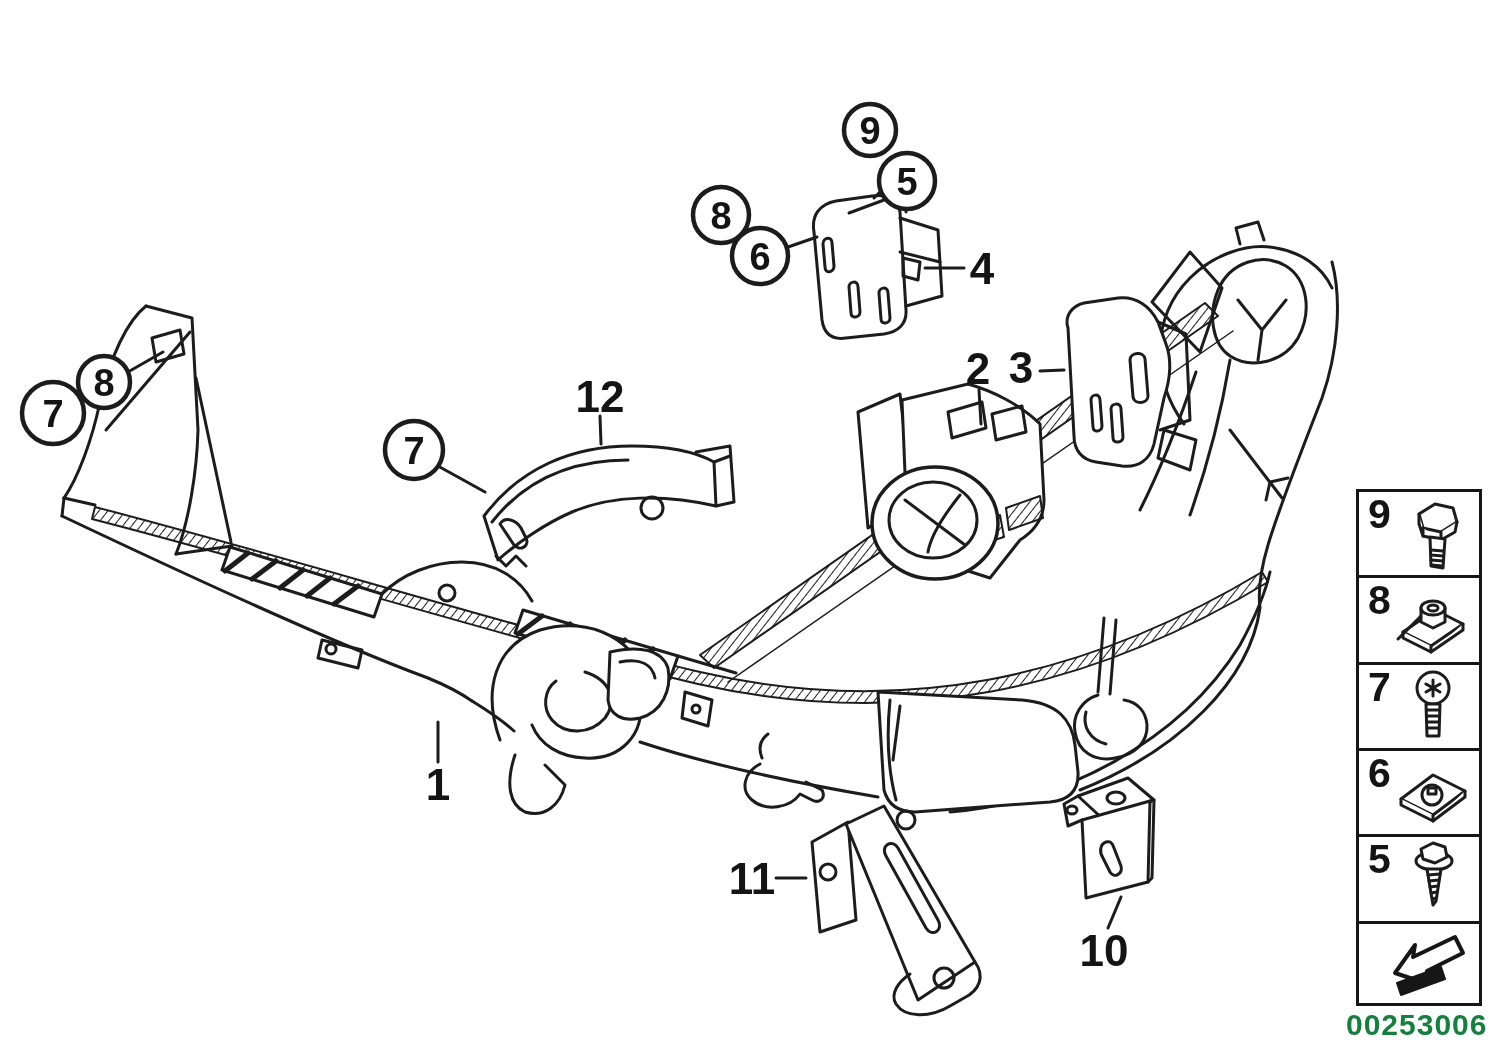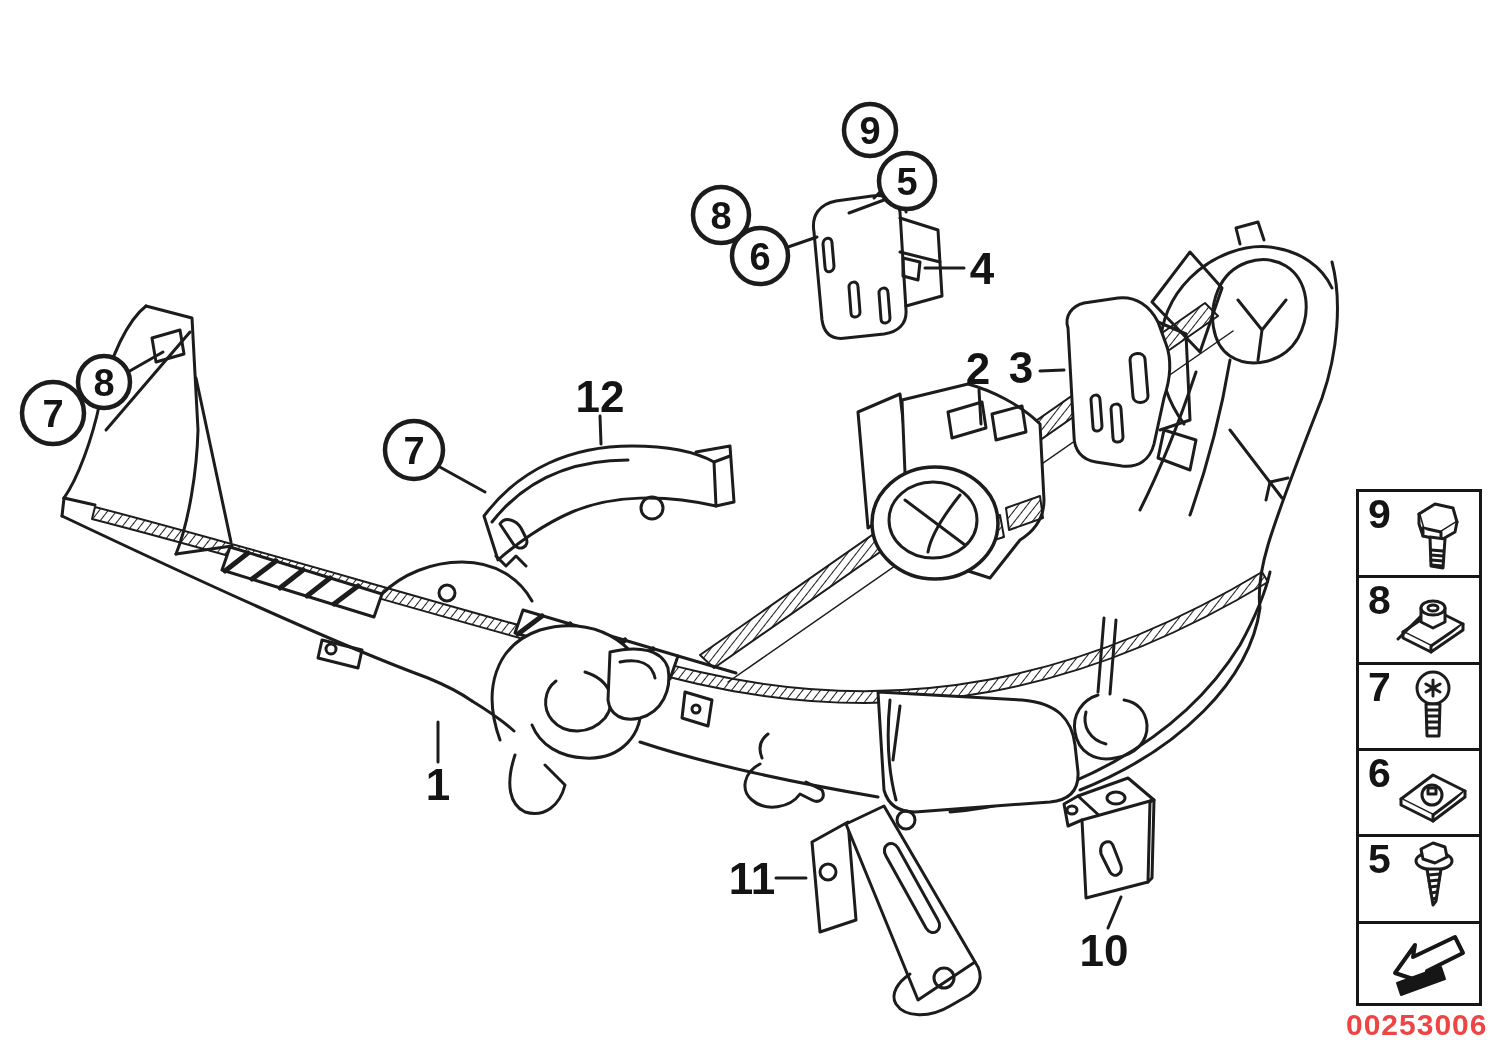--- a/index.html
+++ b/index.html
@@ -9,21 +9,21 @@
   .ink path,.ink line,.ink polyline,.ink circle,.ink ellipse,.ink polygon{
       stroke:#1c1c1c;stroke-linecap:round;stroke-linejoin:round;}
   
   .legend{position:absolute;left:1356px;top:489px;width:126px;height:517px;
           border:3px solid #161616;box-sizing:border-box;display:flex;flex-direction:column;background:#fff;}
   .legend-row{position:relative;flex:1 1 auto;border-top:3px solid #161616;display:flex;align-items:center;justify-content:flex-end;}
   .legend-row:first-child{border-top:none;}
   .legend-num{position:absolute;left:9px;top:2px;font-size:41px;font-weight:bold;color:#141414;line-height:1;}
   .legend-icon{margin-right:8px;}
   .diagram-id{position:absolute;left:1346px;top:1008px;width:138px;text-align:center;
-              font-size:30px;font-weight:bold;color:#ef4444;letter-spacing:1px;}
+              font-size:30px;font-weight:bold;color:#15803d;letter-spacing:1px;}
   .co-circ circle{fill:#ffffff;stroke:#1c1c1c;stroke-width:4.5;}
   .co-circ text{font-size:38px;font-weight:bold;fill:#141414;text-anchor:middle;}
   .co-plain{font-size:44px;font-weight:bold;fill:#141414;text-anchor:middle;}
 </style>
 </head>
 <body>
 
 <div class="stage">
 
   <svg class="art" viewBox="0 0 1500 1061" xmlns="http://www.w3.org/2000/svg">

